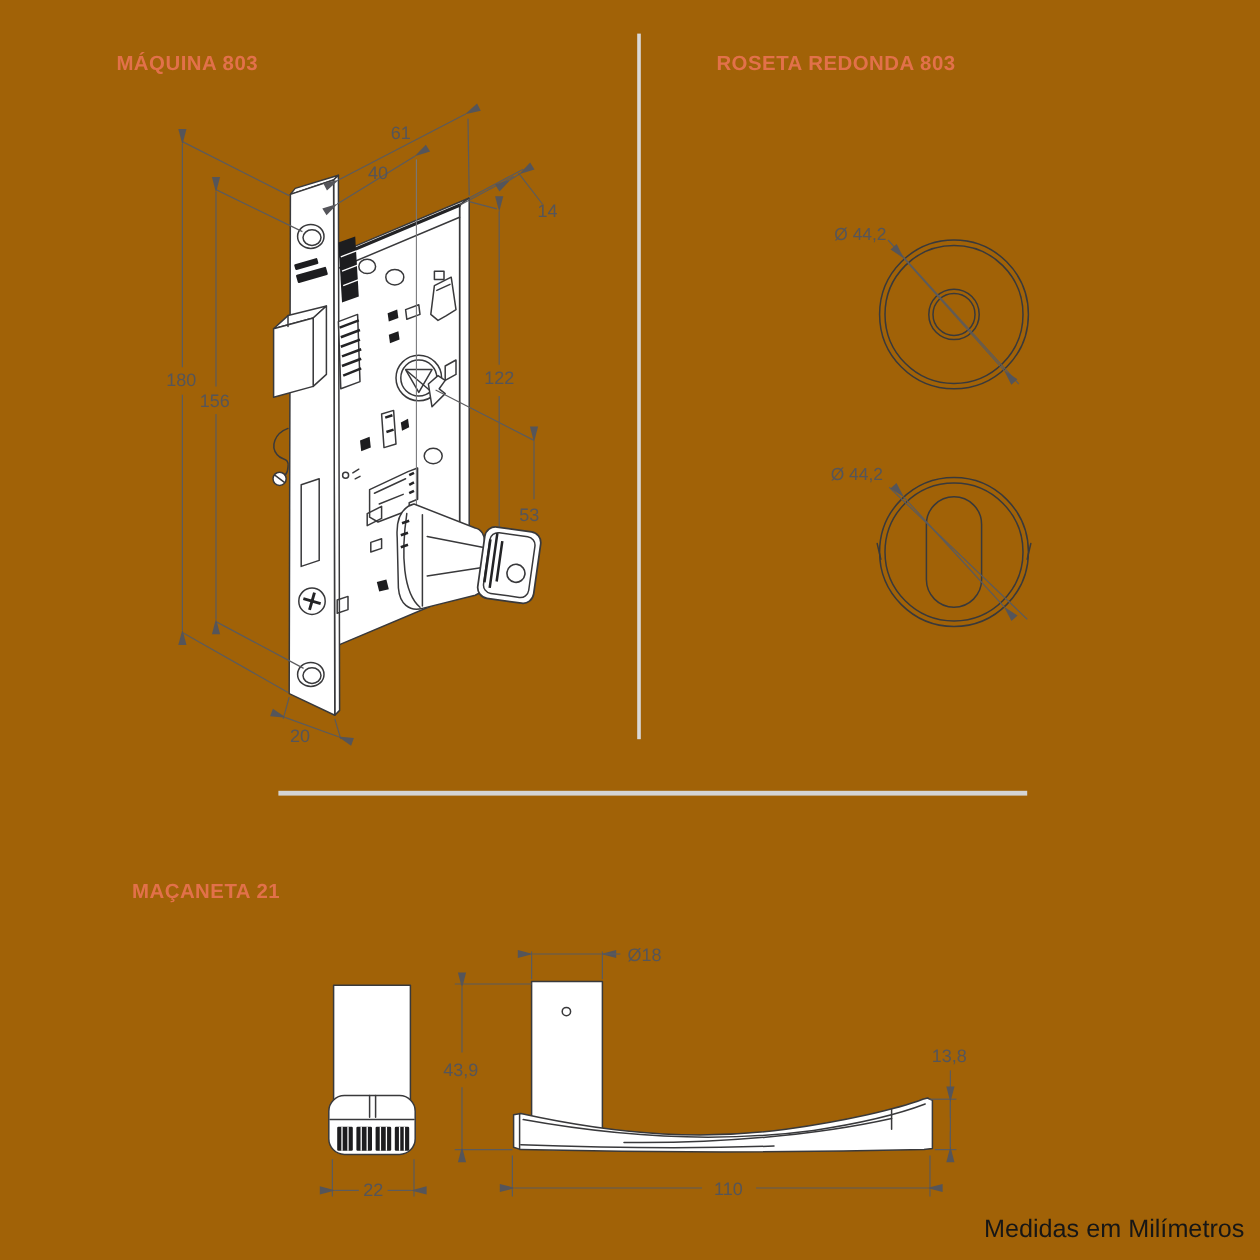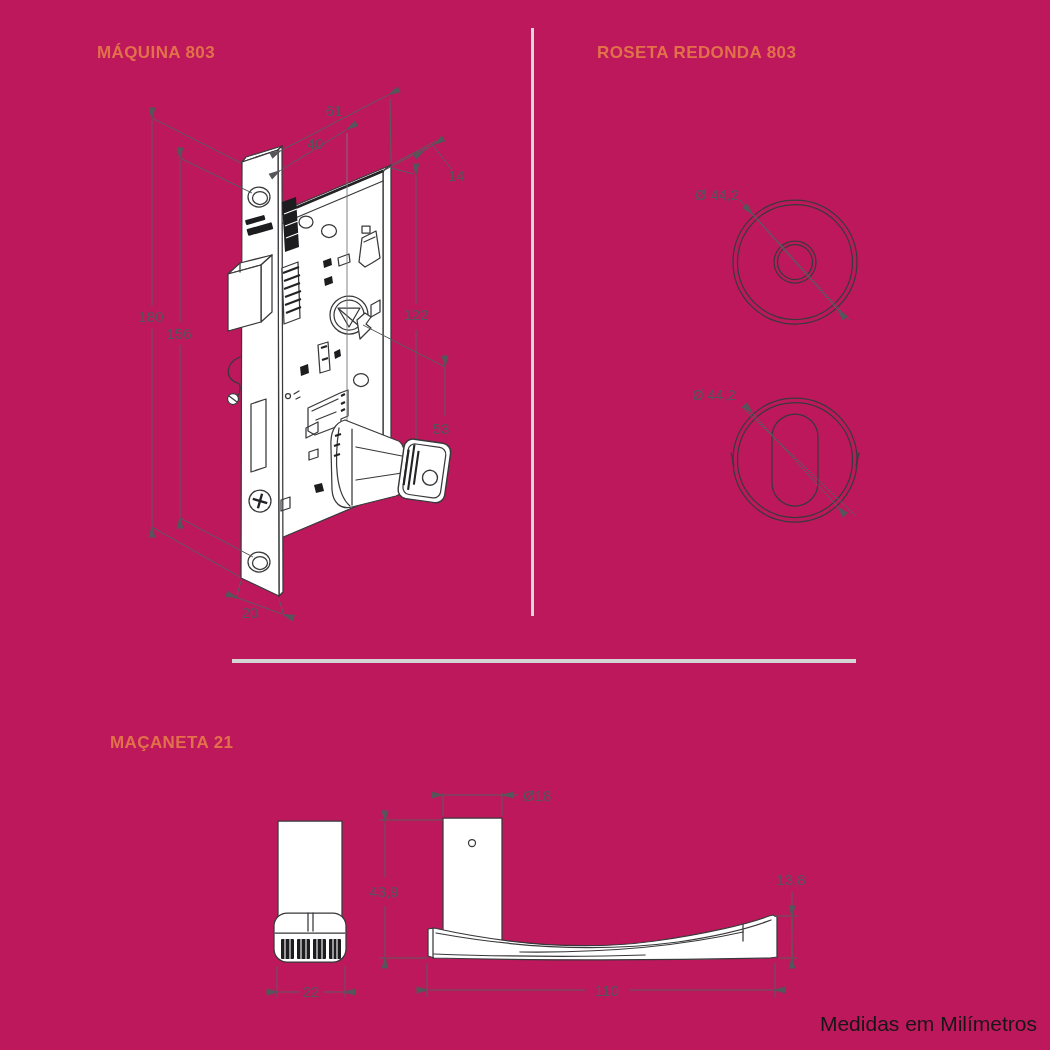--- a/index.html
+++ b/index.html
@@ -1,16 +1,16 @@
 <!DOCTYPE html>
 <html><head>
 <meta charset="utf-8">
 <style>
   html,body{margin:0;padding:0;background:#ffffff;}
-  .stage{position:relative;width:1050px;height:1050px;background:#be185d;overflow:hidden;
+  .stage{position:relative;width:1050px;height:1050px;background:#a16207;overflow:hidden;
          font-family:"Liberation Sans",sans-serif;}
   svg text{font-family:"Liberation Sans",sans-serif;}
   .title{font-size:17px;font-weight:bold;letter-spacing:.4px;fill:#E2714A;}
   .dim{font-size:15px;fill:#55555a;}
   .dimsm{font-size:14.5px;fill:#55555a;}
   .foot{font-size:21px;fill:#161616;}
   .ln{stroke:#39393b;stroke-width:1.25;fill:none;stroke-linejoin:round;stroke-linecap:round;}
   .lnw{stroke:#39393b;stroke-width:1.25;fill:#ffffff;stroke-linejoin:round;}
   .lnthick{stroke:#232325;stroke-width:2.6;fill:none;stroke-linecap:round;}
   .dk{fill:#1d1d1f;stroke:none;}

